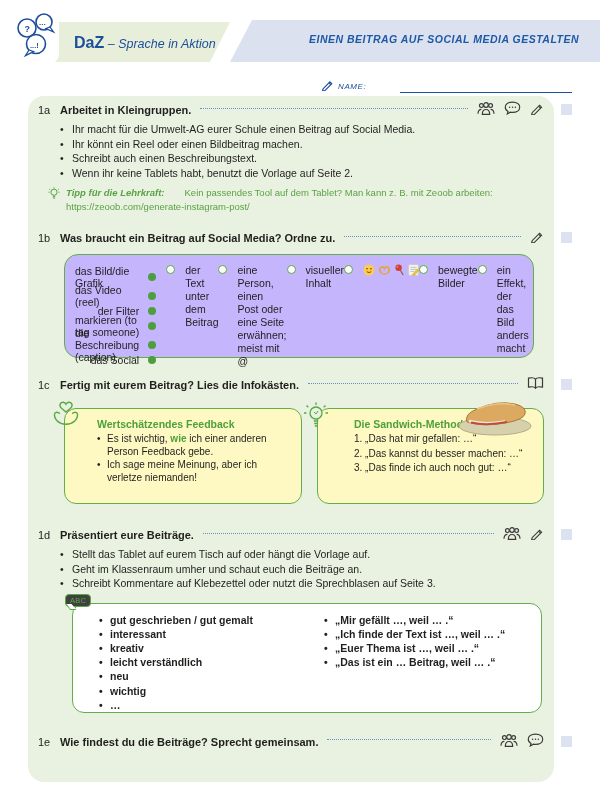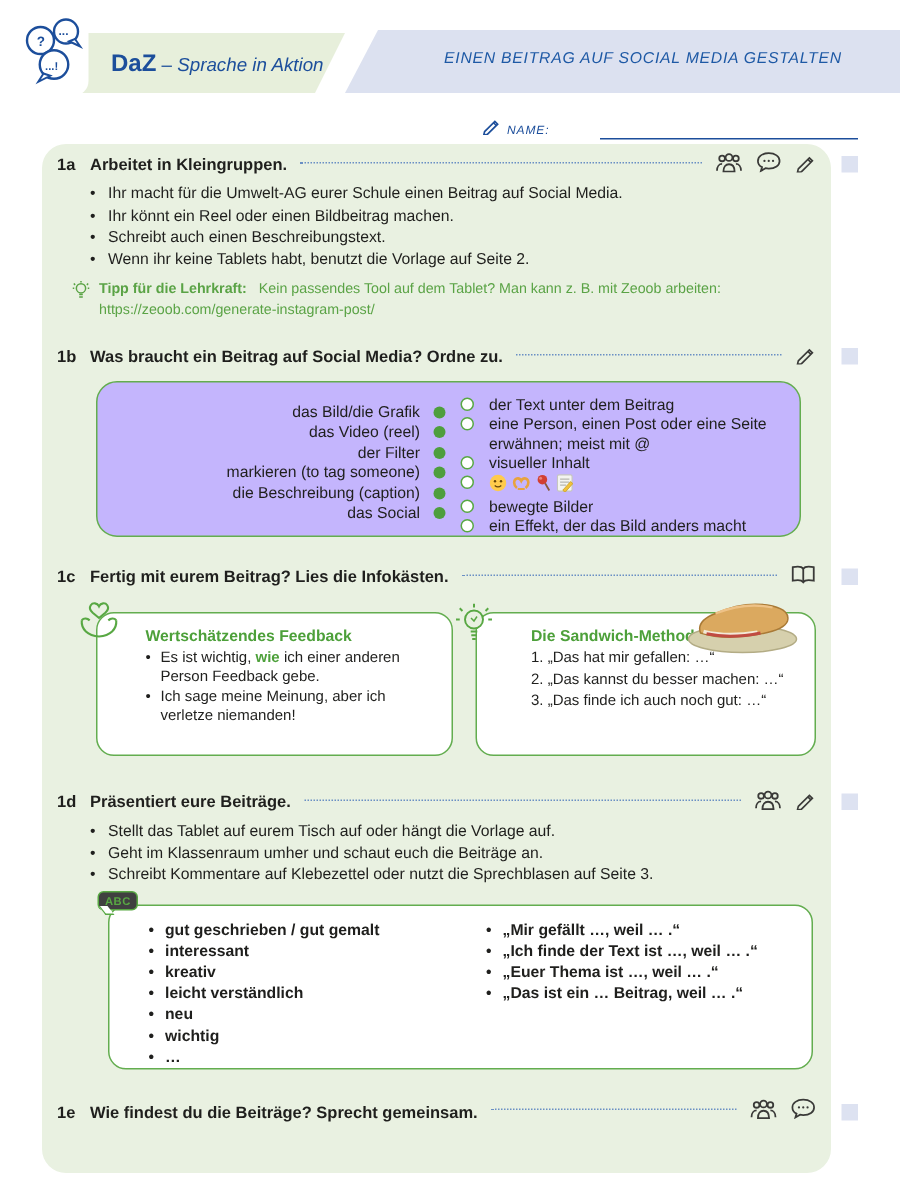--- a/index.html
+++ b/index.html
@@ -9,61 +9,61 @@
   
   .banner-green { position:absolute; left:30px; top:22px; width:200px; height:40px;
     background:#e7efdb; clip-path:polygon(0 0,100% 0,calc(100% - 20px) 100%,0 100%); }
   .banner-blue { position:absolute; left:230px; top:20px; width:370px; height:42px;
     background:#dce1f0; clip-path:polygon(22px 0,100% 0,100% 100%,0 100%); }
   .logo-box { position:absolute; left:12px; top:9px; width:47px; height:55px;
     background:#fff; border-radius:10px; display:flex; align-items:center; justify-content:center; }
   .brand { position:absolute; left:74px; top:34px; font-size:12.5px; color:#1c4e9b; white-space:nowrap; }
   .brand b { font-size:16px;text-align:right; }
   .brand i { font-style:italic; }
-  .header-title { position:absolute; left:296px; top:33px; width:296px; 
-    font-weight:normal; font-style:italic; font-size:10.5px; letter-spacing:.5px; color:#1e59a5; }
+  .header-title { position:absolute; left:296px; top:33px; width:296px; text-align:center;
+    font-weight:bold; font-style:italic; font-size:10.5px; letter-spacing:.5px; color:#1e59a5; }
 
   .name-row { position:absolute; left:321px; top:77px; display:flex; align-items:center; gap:4px; }
   .name-label { font-size:8px; font-weight:normal; letter-spacing:.6px; color:#1c4e9b; font-style:italic; }
   .name-line { position:absolute; left:400px; top:92px; width:172px; border-bottom:1.3px solid #1c4e9b; }
 
   
   .main { position:absolute; left:28px; top:96px; width:526px; height:686px;
     background:#e9f1e1; border-radius:16px; padding:5px 10px 0 10px; }
 
   .sec-row { display:flex; align-items:center; height:18px; position:relative; }
-  .sec-num { font-weight:bold; font-size:11px; width:22px; flex:none; }
+  .sec-num { font-weight:normal; font-size:11px; width:22px; flex:none; }
   .sec-title { font-weight:bold; font-size:11px; white-space:nowrap; }
   .leader { flex:1; margin:0 9px; border-bottom:1.6px dotted #6a8fc4; height:1px; transform:translateY(-2px); }
   .hicons { display:flex; gap:9px; align-items:center; flex:none; }
   .sq { position:absolute; right:-28px; top:3px; width:11px; height:11px; background:#dde2f1; }
 
   ul.bullets { list-style:none; margin:3px 0 0 22px; }
   ul.bullets li { position:relative; padding-left:12px; font-size:10.5px; line-height:14.5px; }
   ul.bullets li::before { content:"•"; position:absolute; left:0; top:0; }
 
   .tip { display:flex; gap:6px; margin:6px 0 0 10px; color:#5aa345; font-size:9.5px; line-height:13.5px; }
   .tip .bulb { flex:none; margin-top:1px; }
-  .tip b { margin-right:8px; }
+  .tip b { margin-right:20px;font-style:italic; }
   .tip-url { color:#5aa345; text-decoration:none; }
 
   
   .matchbox { margin:7px 0 0 26px; width:470px; height:104px; background:#c4b5fd;
     border:1.5px solid #63ad4f; border-radius:14px; display:flex; padding:8px 10px 8px 10px; }
   .m-left { width:222px; display:flex; flex-direction:column; margin-top:5px; }
   .m-left .m-item { display:flex; align-items:center; justify-content:flex-end; height:18.5px; font-size:10.5px; }
   .dot { width:8px; height:8px; border-radius:50%; background:#4e9e3d; margin-left:9px; flex:none; }
-  .m-right { flex:1; margin-left:10px; display:flex; flex-direction:column; justify-content:space-between; padding:1px 0; }
+  .m-right { flex:1; margin-left:10px; display:flex; justify-content:space-between; padding:1px 0; }
   .m-right .m-item { display:flex; align-items:flex-start; font-size:10.5px; line-height:13px; }
   .oc { width:9px; height:9px; border:1.5px solid #58a843; border-radius:50%; margin:1px 10px 0 0; flex:none; background:#fff; }
   .emoji-row { display:flex; gap:3px; align-items:center; }
 
   
   .info-row { margin:14px 0 0 26px; display:flex; gap:15px; }
-  .ibox { position:relative; background:#ffffff; border:1.5px solid #63ad4f; border-radius:12px; height:96px; }
+  .ibox { position:relative; background:#fef9c3; border:1.5px solid #63ad4f; border-radius:12px; height:96px; }
   .ibox-feedback { width:238px; padding:9px 8px 0 32px; }
   .ibox-sandwich { flex:1; padding:9px 8px 0 36px; }
   .ibox-title { color:#4da03a; font-weight:bold; font-size:10.5px; margin-bottom:2px; }
   .ibox ul { list-style:none; }
   .ibox ul li { position:relative; padding-left:10px; font-size:10px; line-height:13px; }
   .ibox ul li::before { content:"•"; position:absolute; left:0; }
   .ibox ol { list-style:none; }
   .ibox ol li { font-size:10px; line-height:14.5px; }
   .em-green { color:#4da03a; font-weight:bold; }
   .heart-hands { position:absolute; left:-15px; top:-11px; }
@@ -72,21 +72,21 @@
 
   
   .vocabbox { position:relative; margin:12px 0 0 34px; width:470px; height:110px; background:#fff;
     border:1.5px solid #63ad4f; border-radius:12px; display:flex; padding:9px 8px 0 26px; }
   .v-left { width:225px; }
   .v-right { flex:1; }
   .vocabbox ul { list-style:none;font-weight:bold; }
   .vocabbox ul li { position:relative; padding-left:11px; font-size:10.5px; line-height:14.2px; }
   .vocabbox ul li::before { content:"•"; position:absolute; left:0; }
   .abc-badge { position:absolute; left:-8px; top:-10px; background:#404040; border:1.3px solid #58a843;
-    border-radius:4px; color:#58a843; font-size:7.5px; font-weight:bold; padding:1px 4px 1.5px; letter-spacing:.3px; }
+    border-radius:4px; color:#58a843; font-size:7.5px; font-weight:normal; padding:1px 4px 1.5px; letter-spacing:.3px; }
   .abc-badge::after { content:""; position:absolute; left:2px; bottom:-4px; width:5px; height:5px;
     background:#fff; border-left:1.3px solid #58a843; border-bottom:1.3px solid #58a843; transform:skewX(38deg); }
 
   .mt16 { margin-top:16px; } .mt18 { margin-top:18px; } .mt22 { margin-top:22px; } .mt20 { margin-top:20px; }
 </style>
 </head>
 <body>
 
 <div class="page">
 

